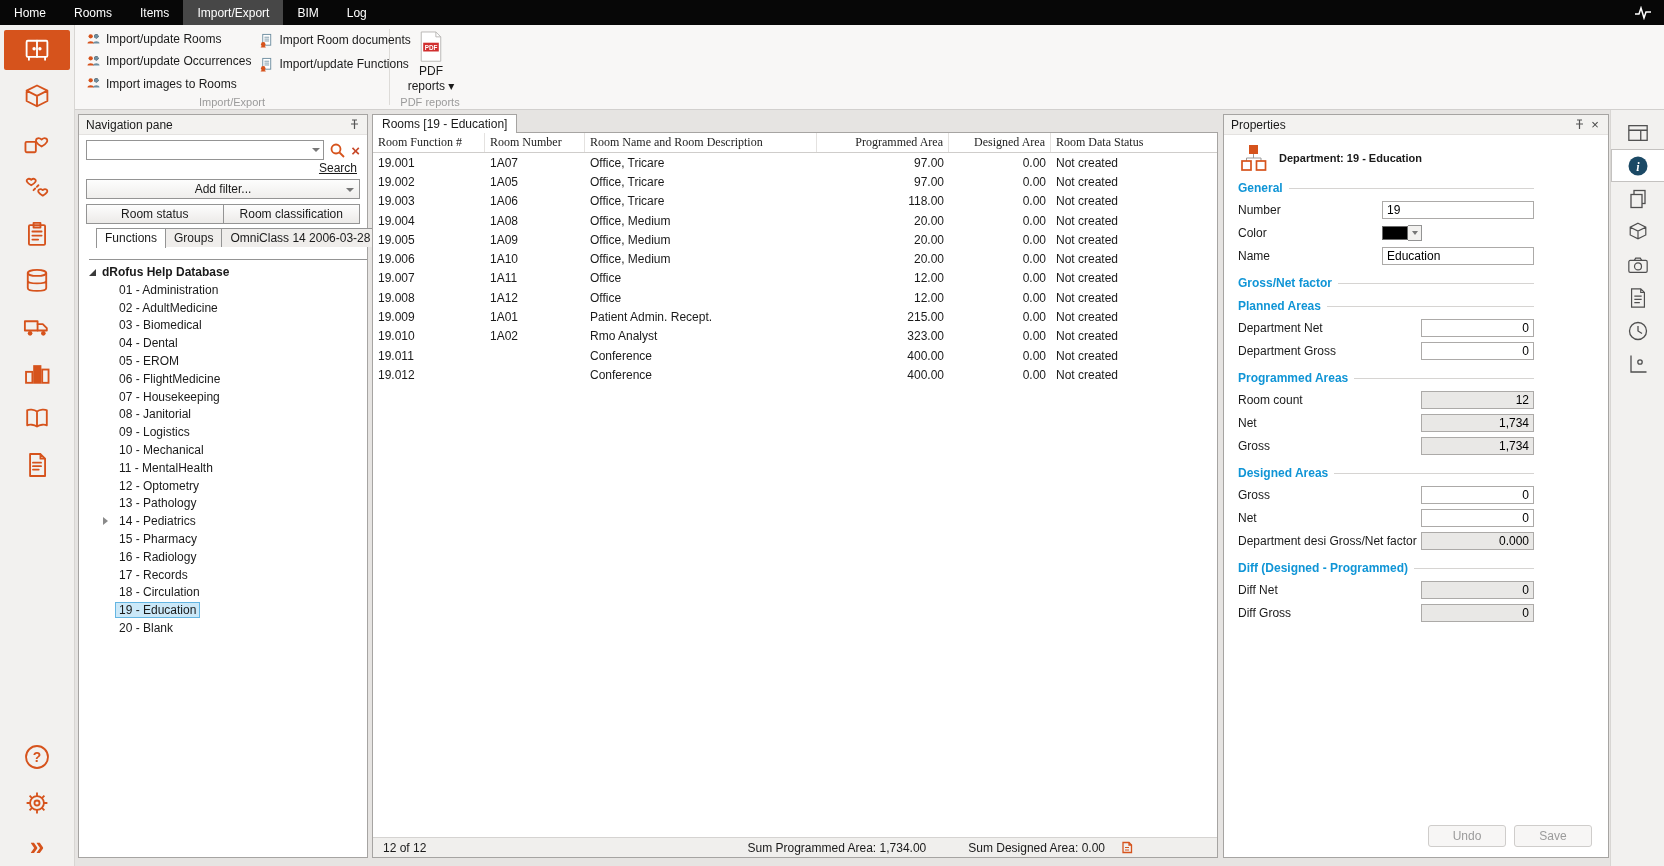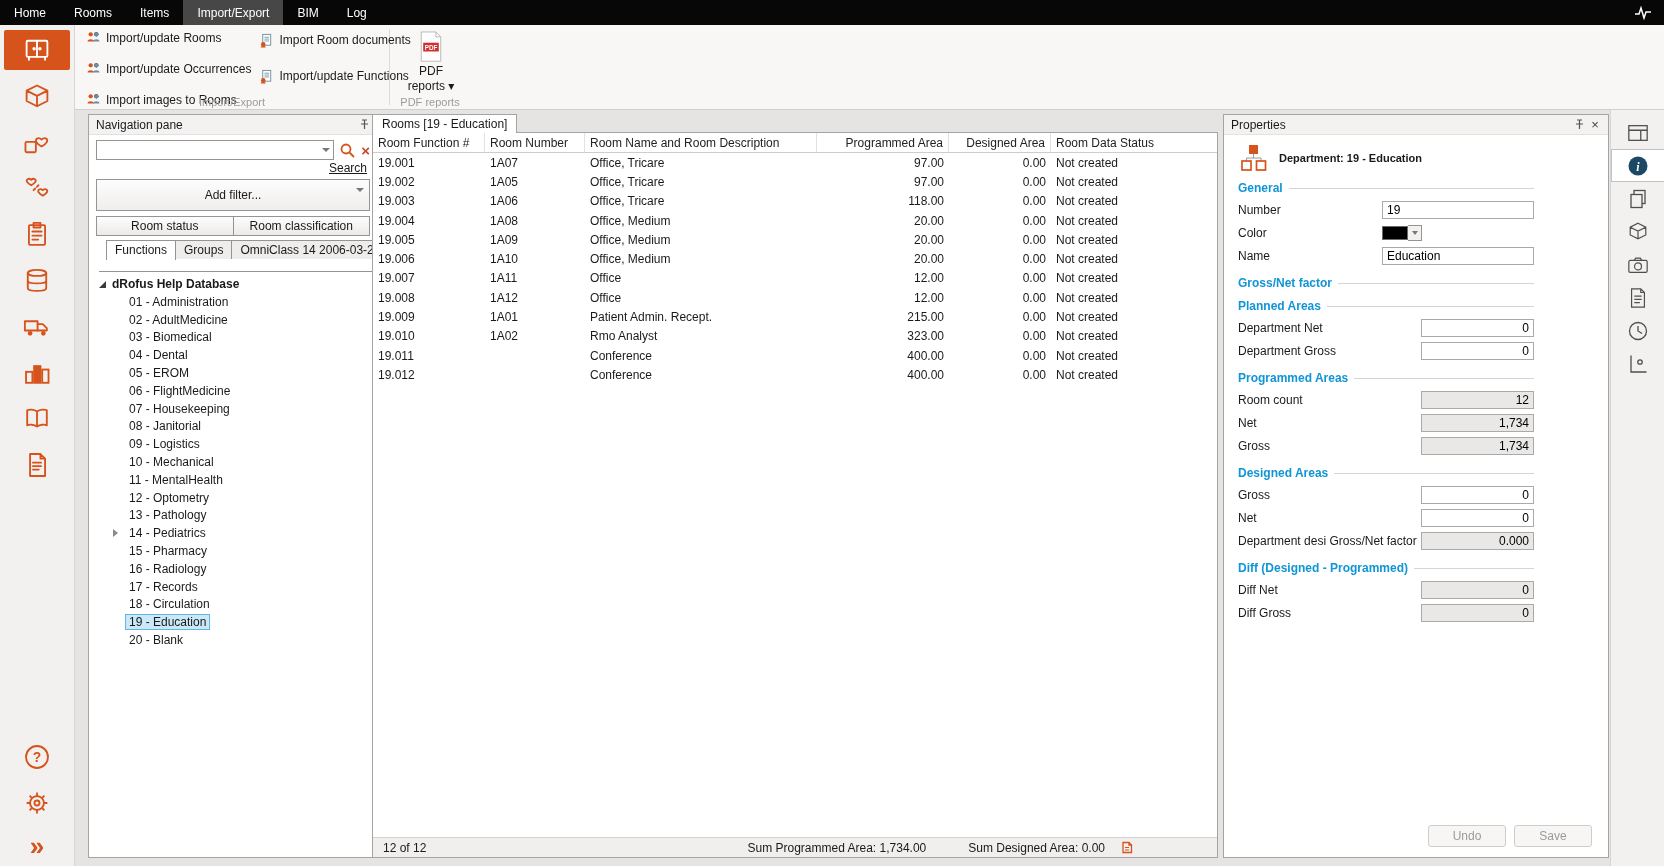--- a/index.html
+++ b/index.html
@@ -14,21 +14,21 @@
   
   .topbar { position:absolute; left:0; top:0; right:0; height:25px; background:#070707; display:flex; align-items:stretch; color:#fff; z-index:5; }
   .menu-tab { padding:0 14px; display:flex; align-items:center; cursor:default; }
   .menu-tab.active { background:#474747; }
   .topbar-right { margin-left:auto; display:flex; align-items:center; padding-right:12px; }
 
   
   .ribbon { position:absolute; left:75px; top:25px; right:0; height:85px; background:#f8f7f6; border-bottom:1px solid #d2d0ce; display:flex; }
   .rgroup { position:relative; padding:5px 6px 16px 8px; }
   .rgroup.g1 { width:314px; display:flex; }
-  .rcol { display:flex; flex-direction:column; gap:16px; }
+  .rcol { display:flex; flex-direction:column; gap:4px; }
   .rcol.c2 { margin-left:2px; }
   .ritem { display:flex; align-items:center; gap:5px; height:20px; padding:0 3px; white-space:nowrap; cursor:default; }
   .glabel { position:absolute; bottom:1px; left:0; right:0; text-align:center; color:#9b9b9b; font-size:11px; }
   .rsep { width:1px; background:#dddbd8; margin:4px 0; }
   .rgroup.g2 { width:80px; display:flex; justify-content:center; }
   .pdf-btn { display:flex; flex-direction:column; align-items:center; width:62px; text-align:center; line-height:1.2; padding-top:1px; cursor:default; }
   .pdf-btn .lbl { margin-top:2px; }
 
   
   .left-strip { position:absolute; left:0; top:25px; bottom:0; width:75px; background:#f2f1ef; border-right:1px solid #d8d6d3; display:flex; flex-direction:column; align-items:center; padding-top:3px; }
@@ -42,50 +42,50 @@
   .rstrip-item { width:54px; height:33px; display:flex; align-items:center; justify-content:center; cursor:default; }
   .rstrip-item.active { background:#fff; border:1px solid #c4c2c0; border-right:none; }
 
   
   .pane-header { height:20px; background:#f3f2f0; border-bottom:1px solid #e4e2e0; display:flex; align-items:center; padding:0 5px 0 7px; flex:none; }
   .pane-header .ph-title { flex:1; }
   .ph-btn { display:flex; align-items:center; justify-content:center; width:16px; height:16px; color:#444; cursor:default; }
   .close-x { font-size:13px; line-height:1; }
 
   
-  .nav-pane { position:absolute; left:88px; top:114px; width:290px; height:744px; background:#fff; border:1px solid #a6a4a2; display:flex; flex-direction:column; }
+  .nav-pane { position:absolute; left:78px; top:114px; width:290px; height:744px; background:#fff; border:1px solid #a6a4a2; display:flex; flex-direction:column; }
   .search-row { display:flex; align-items:center; gap:5px; padding:5px 7px 0; }
   .search-wrap { flex:1; position:relative; }
   .search-wrap input { width:100%; height:20px; border:1px solid #949494; padding:0 16px 0 4px; font:12px "Liberation Sans",sans-serif; }
   .in-chev { position:absolute; right:4px; top:8px; width:0; height:0; border-left:4px solid transparent; border-right:4px solid transparent; border-top:4px solid #777; }
   .search-x { color:#c7492a; font-size:15px; font-weight:bold; line-height:1; }
   .search-link-row { text-align:right; padding:1px 10px 2px; }
   .link { text-decoration:underline; cursor:default; }
-  .add-filter { margin:2px 7px 5px; height:32px; border:1px solid #949494; background:linear-gradient(#fdfdfd,#efeeec); display:flex; align-items:center; justify-content:center; position:relative; cursor:default; }
+  .add-filter { margin:2px 7px 5px; height:20px; border:1px solid #949494; background:linear-gradient(#fdfdfd,#efeeec); display:flex; align-items:center; justify-content:center; position:relative; cursor:default; }
   .add-filter .in-chev { top:8px; }
   .btn-row { display:flex; padding:0 7px; }
   .nav-btn { flex:1; height:20px; border:1px solid #949494; background:linear-gradient(#fdfdfd,#eceae8); display:flex; align-items:center; justify-content:center; cursor:default; }
   .nav-btn + .nav-btn { margin-left:-1px; }
   .tabs-row { display:flex; align-items:flex-end; padding:4px 7px 12px; border-bottom:1px solid #949494;margin-left:10px; }
   .ntab { padding:2px 8px 2px; border:1px solid #949494; border-bottom:none; background:#efedeb; margin-right:-1px; white-space:nowrap; cursor:default; }
   .ntab.active { background:#fff; padding-bottom:3px; margin-bottom:-1px; position:relative; }
   .tree { flex:1; overflow:hidden; padding-top:3px; }
   .tree-root { display:flex; align-items:center; height:18px; padding-left:10px; font-weight:bold; gap:6px; cursor:default; }
   .tri-open { width:0; height:0; border-bottom:7px solid #3a3a3a; border-left:7px solid transparent; }
   .tree-item { height:17.8px; display:flex; align-items:center; padding-left:24px; cursor:default; }
   .tree-item .arrow { width:12px; flex:none; visibility:hidden; }
   .tree-item .arrow span { display:block; width:0; height:0; border-top:4px solid transparent; border-bottom:4px solid transparent; border-left:5px solid #8a8a8a; }
   .tree-item .arrow.visible { visibility:visible; }
   .tree-item .tlabel { padding:0 3px; border:1px solid transparent; white-space:nowrap; }
   .tree-item.selected .tlabel { background:#cbe8f8; border-color:#64b5e2; }
 
   
   .doc-tab { position:absolute; left:372px; top:114px; height:19px; display:inline-flex; align-items:center; padding:0 9px; background:#fff; border:1px solid #a6a4a2; border-bottom:none; z-index:2; }
   .table-panel { position:absolute; left:372px; top:132px; width:846px; height:726px; background:#fff; border:1px solid #a6a4a2; display:flex; flex-direction:column; }
-  .thead { display:flex; height:20px; border-bottom:1px solid #cfcdcb; flex:none; color:#222; }
+  .thead { display:flex; height:20px; border-bottom:1px solid #cfcdcb; flex:none; color:#222;font-family:Liberation Serif, serif; }
   .hcell { display:flex; align-items:center; padding:0 5px; border-right:1px solid #e4e2e0; height:100%; white-space:nowrap; overflow:hidden; }
   .tbody { flex:1; overflow:hidden; }
   .trow { display:flex; height:19.3px; align-items:center; }
   .cell { padding:0 5px; white-space:nowrap; overflow:hidden; }
   .c-fn { width:112px; } .c-num { width:100px; } .c-name { width:232px; }
   .c-prog { width:132px; justify-content:flex-end; text-align:right; }
   .c-des { width:102px; justify-content:flex-end; text-align:right; }
   .c-status { flex:1; border-right:none; }
   .statusbar { flex:none; height:20px; background:#f0efed; border-top:1px solid #d5d3d1; display:flex; align-items:center; padding:0 10px; }
   .sb-right { margin-left:auto; display:flex; align-items:center; gap:42px; padding-right:4px; }

